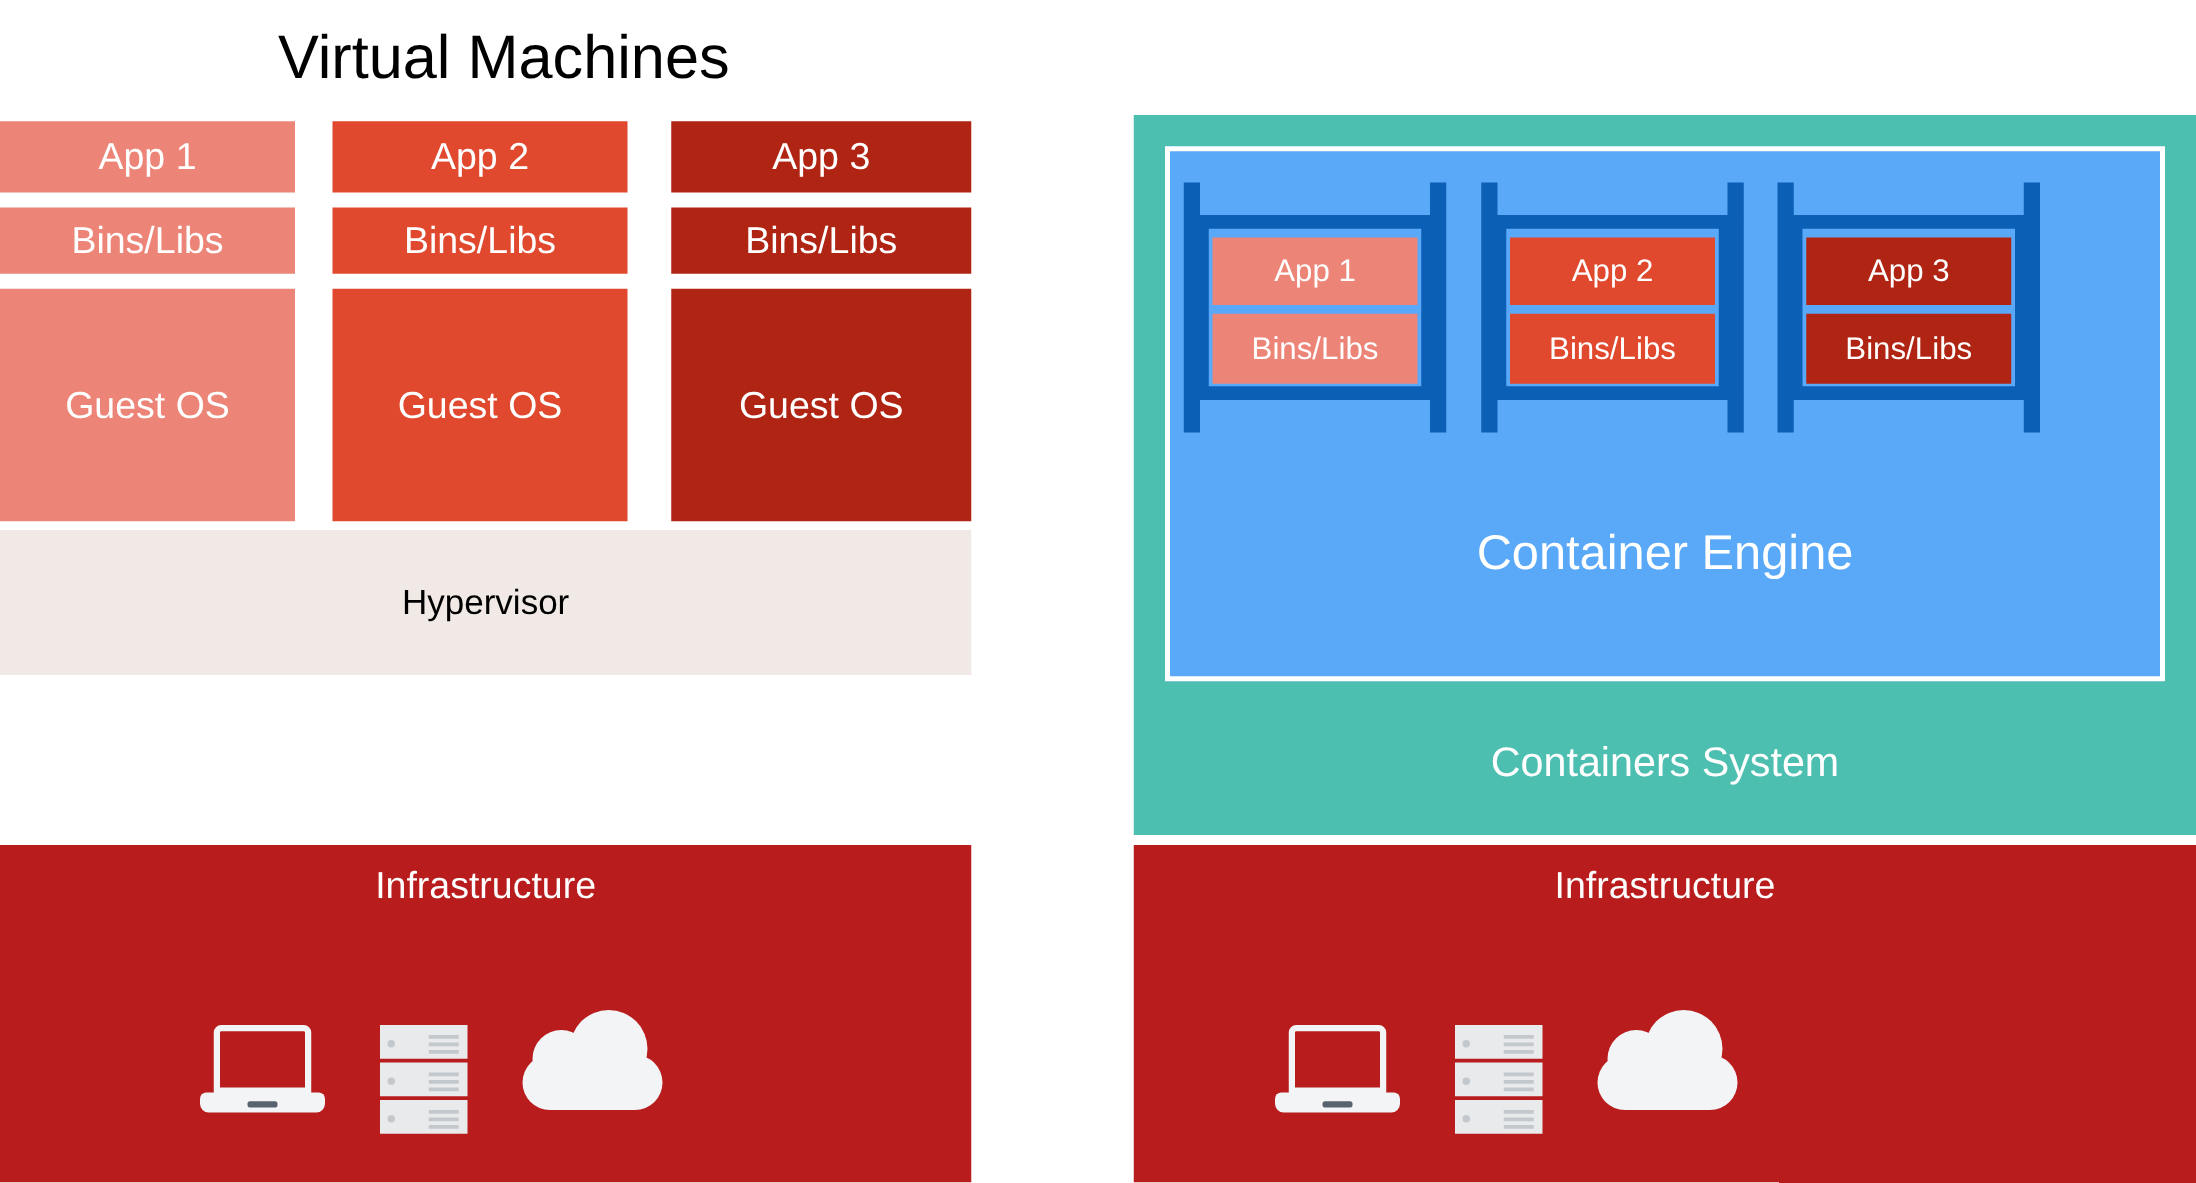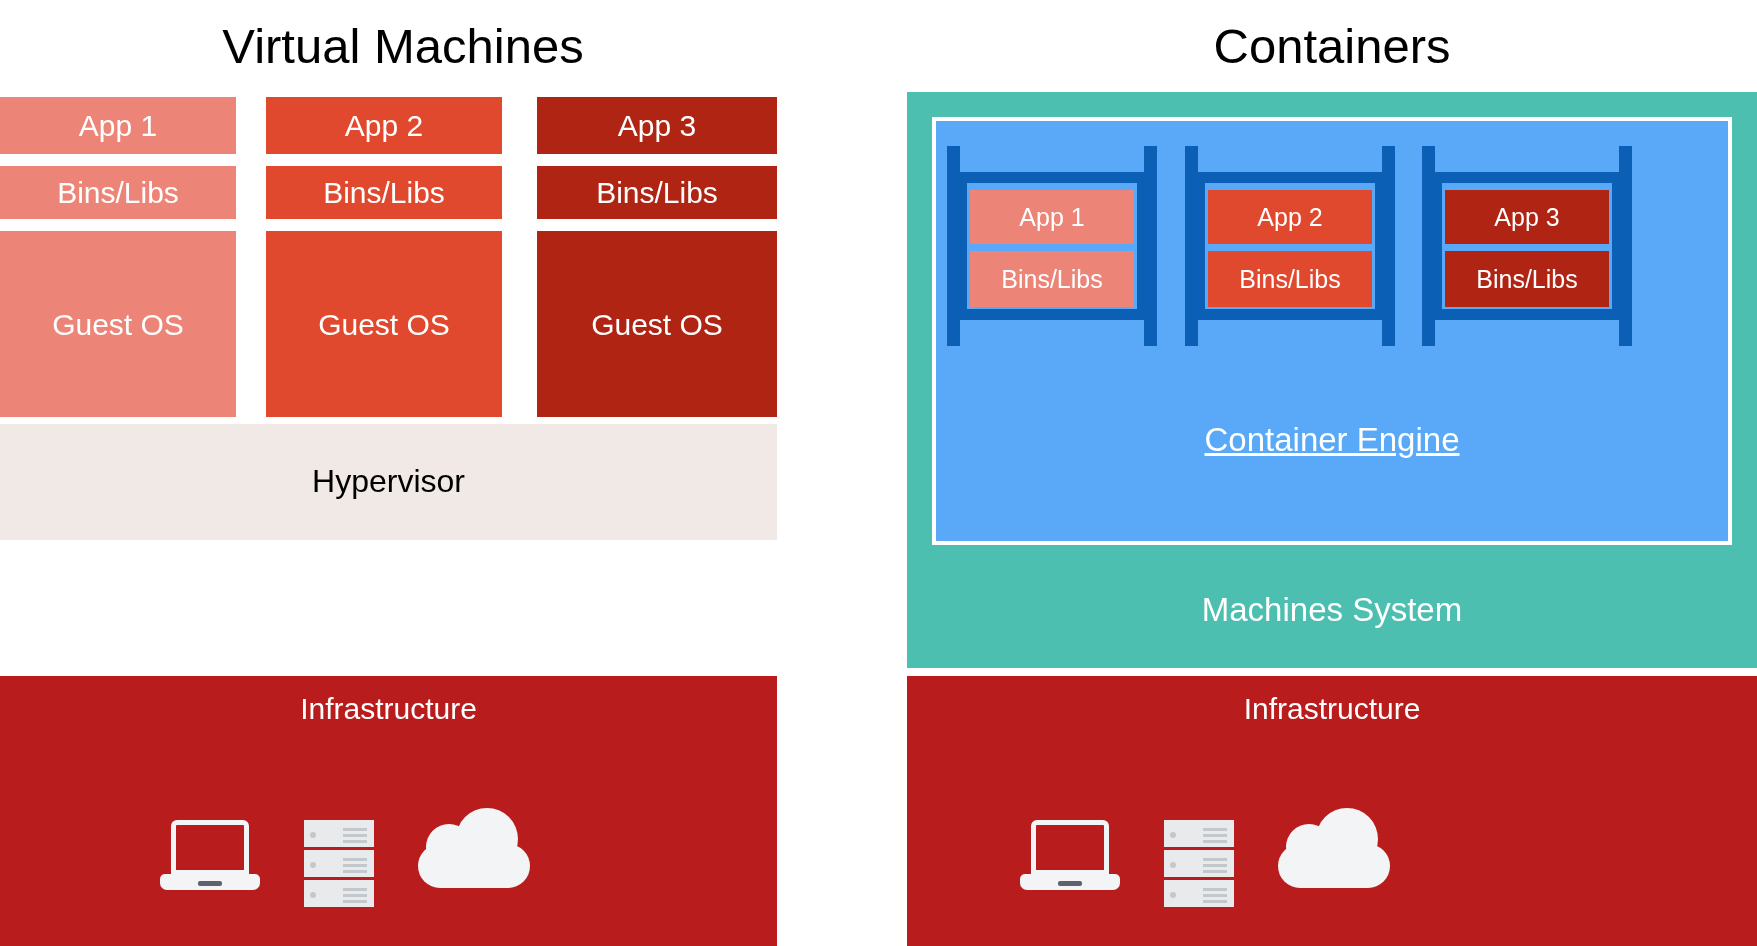--- a/index.html
+++ b/index.html
@@ -44,43 +44,42 @@
   }
 
   
   .vm-col-1 { background: #ec8577; }
   .vm-col-2 { background: #e1492e; }
   .vm-col-3 { background: #b02413; }
 
   #hypervisor {
     background: #f0e9e5;
     color: #000000;
-    font-size: 32px;
+    font-size: 28px;
   }
   .os-band      { background: #4cbfb0; }
   .infra-band   { background: #b91c1c; }
 
   
   #ct-outer {
     position: absolute;
     background: #4cbfb0;
   }
   #ct-engine-wrap {
     position: absolute;
     background: #5aa9f8;
     border: 4px solid #ffffff;
   }
   #ct-engine-label {
     position: absolute;
     width: 100%;
     text-align: center;
     color: #ffffff;
-    font-size: 33px;
+    font-size: 39px;
     white-space: nowrap;
-    text-decoration: underline;
   }
 
   
   .rack { position: absolute; }
   .rack .post {
     position: absolute;
     background: #0b5fb5;
     width: 13px;
     top: 0;
     bottom: 0;
@@ -240,25 +239,24 @@
           </span>
         </div>
     </div>
     <div class="icon cloud">
       <div class="c-main"></div>
         <div class="c-b1"></div>
         <div class="c-b2"></div>
     </div>
   </div>
 
-  <div id="ct-title" class="panel-title">Containers</div>
 
   <div id="ct-outer" style="left:907px; top:92px; width:850px; height:576px;"></div>
 
-  <div class="block" style="left:907px; top:580px; width:850px; height:60px; font-size:33px;">Machines System</div>
+  <div class="block" style="left:907px; top:580px; width:850px; height:60px; font-size:33px;">Containers System</div>
 
   <div id="ct-engine-wrap" style="left:932px; top:117px; width:800px; height:428px;">
     <div id="ct-engine-label" style="top:300px;">Container Engine</div>
   </div>
 
   <div class="rack" style="left:947px; top:146px; width:210px; height:200px;">
     <div class="post left"></div>
     <div class="post right"></div>
     <div class="shelf top"></div>
     <div class="shelf bottom"></div>

